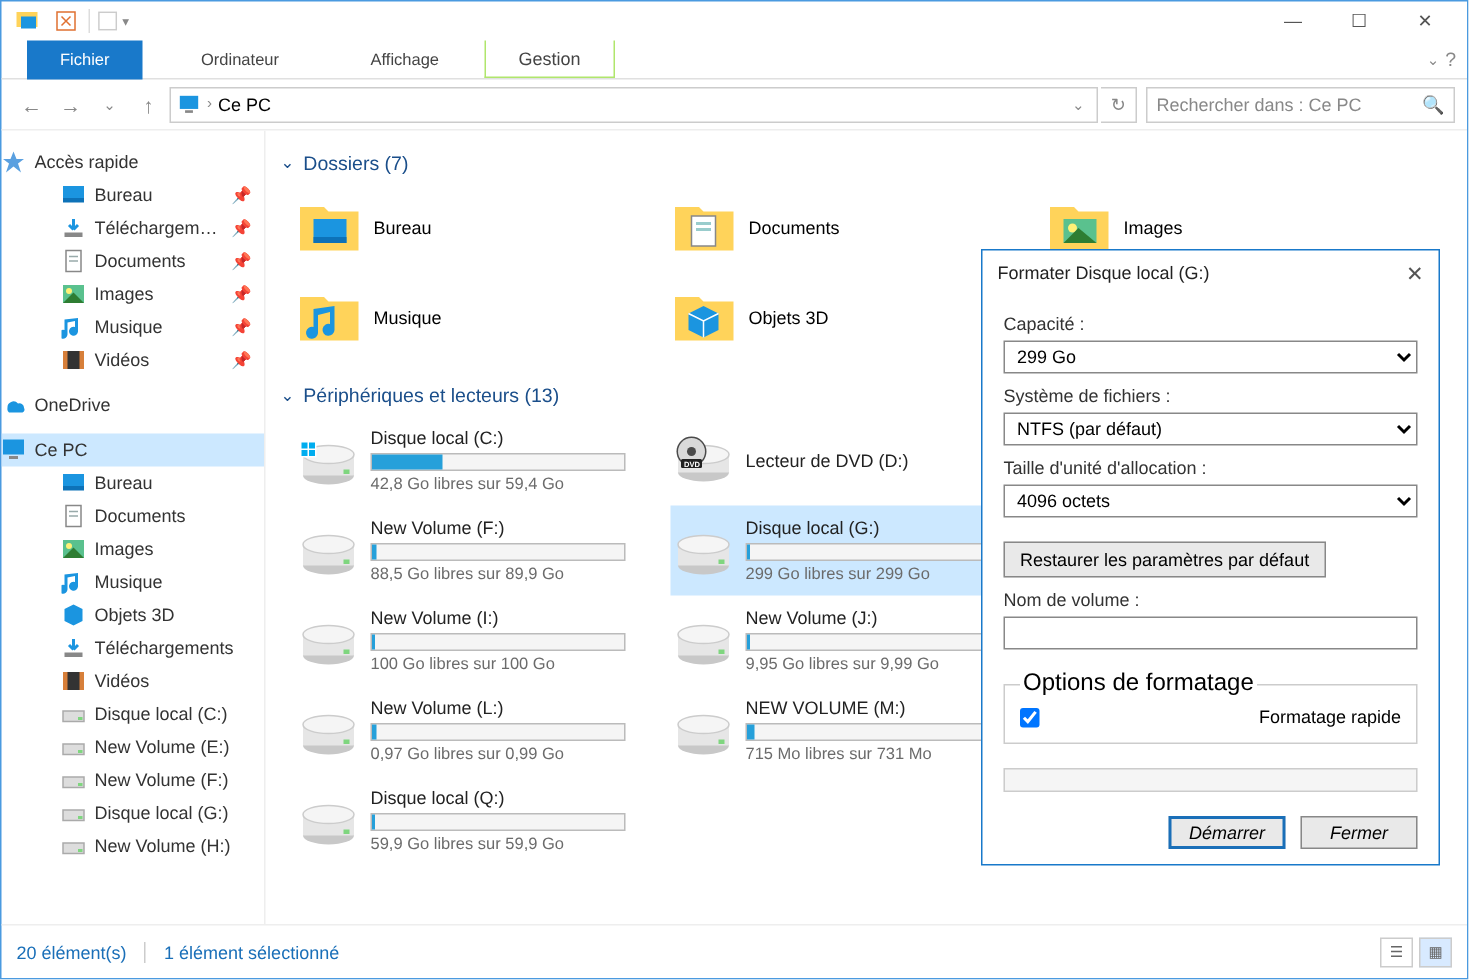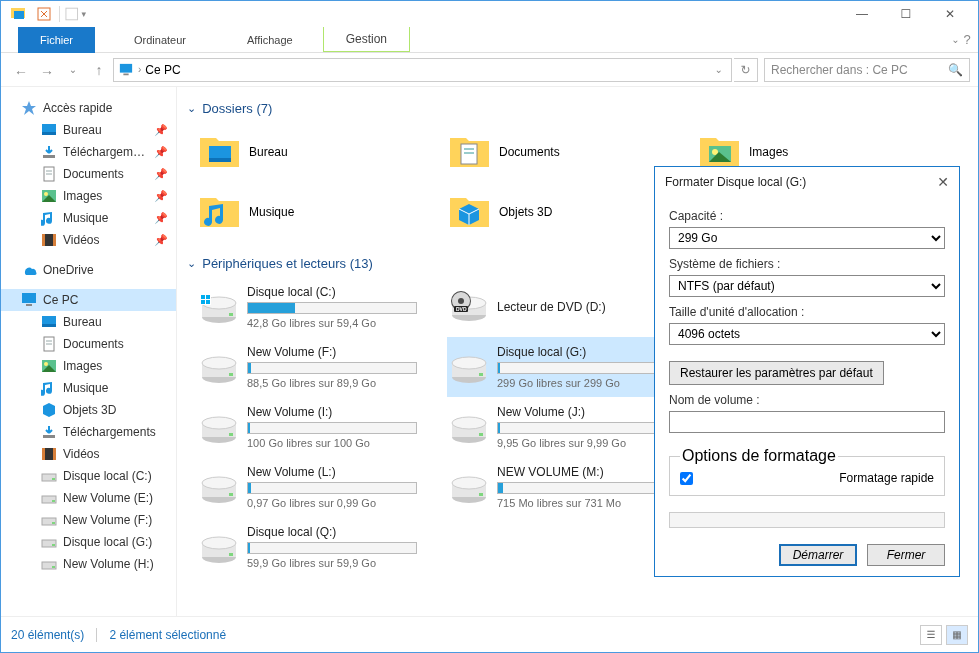--- a/index.html
+++ b/index.html
@@ -27,21 +27,21 @@
 .addr .pc svg { width:16px; height:14px; }
 .addr .caret { color:#888; font-size:10px; }
 .addr .txt { flex:1; }
 .addr .histd { padding:0 4px; color:#888; font-size:10px; }
 .refbtn { width:24px; height:24px; border:1px solid #ccc; display:flex; align-items:center; justify-content:center; font-size:12px; color:#888; border-left:0; }
 .search { width:206px; height:24px; border:1px solid #ccc; display:flex; align-items:center; padding:0 6px; font-size:12px; color:#888; margin-left:4px; }
 .search .mag { margin-left:auto; }
 
 .main { flex:1; display:flex; overflow:hidden; }
 .nav { width:176px; border-right:1px solid #eee; overflow:hidden; padding-top:10px; font-size:12px; }
-.nav .item { height:22px; display:flex; align-items:center; padding-left:20px; gap:6px; white-space:nowrap; }
+.nav .item { height:22px; display:flex; align-items:center; gap:6px; white-space:nowrap; }
 .nav .item.l2 { padding-left:40px; }
 .nav .item.sel { background:#cce8ff; }
 .nav .item .lbl { flex:1; overflow:hidden; text-overflow:ellipsis; color:#333; }
 .nav .item .pin { color:#999; font-size:11px; margin-right:8px; }
 .nav .section-gap { height:8px; }
 .nav .ico { width:16px; height:16px; display:flex; align-items:center; justify-content:center; }
 .nav .ico svg { width:16px; height:16px; }
 .content { flex:1; overflow:auto; padding:10px 10px 0 0; font-size:12px; }
 .grouphdr { color:#1a4e8a; padding:4px 10px 6px 10px; display:flex; align-items:center; gap:6px; font-size:13px; }
 .grouphdr .arr { font-size:11px; }
@@ -672,21 +672,21 @@
               <div class="dsub">59,9 Go libres sur 59,9 Go</div>
       </div>
     </div>
         </div>
     </div>
   </div>
 
   <div class="status">
     <span>20 élément(s)</span>
     <span class="ssep"></span>
-    <span>2 élément sélectionné</span>
+    <span>1 élément sélectionné</span>
     <span class="spacer"></span>
     <div class="viewbtn">☰</div>
     <div class="viewbtn" style="background:#d8eaff">▦</div>
   </div>
 </div>
 
 <div class="dialog">
   <div class="dtitle">
     <span>Formater Disque local (G:)</span>
     <span class="xbtn">✕</span>

